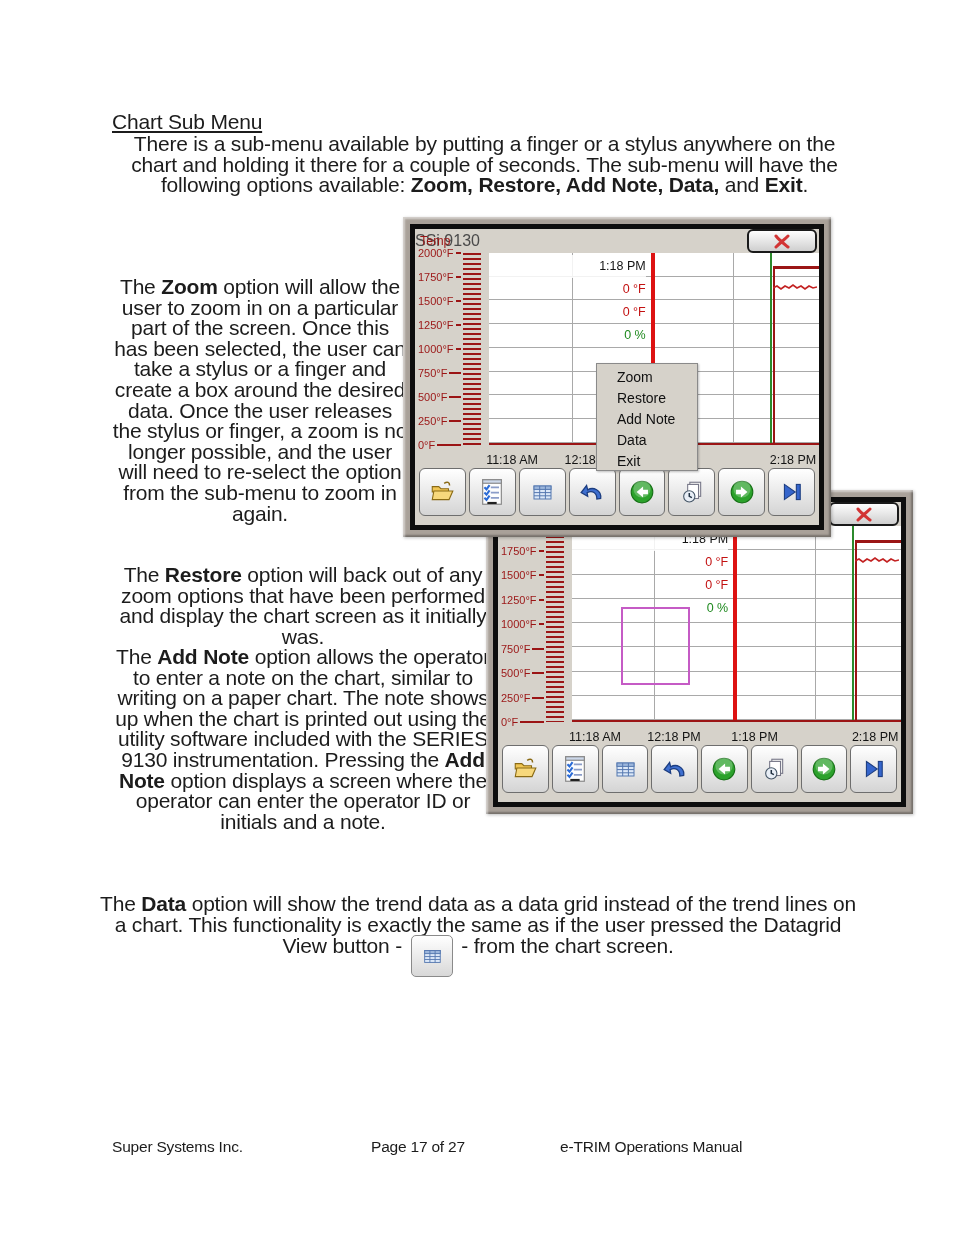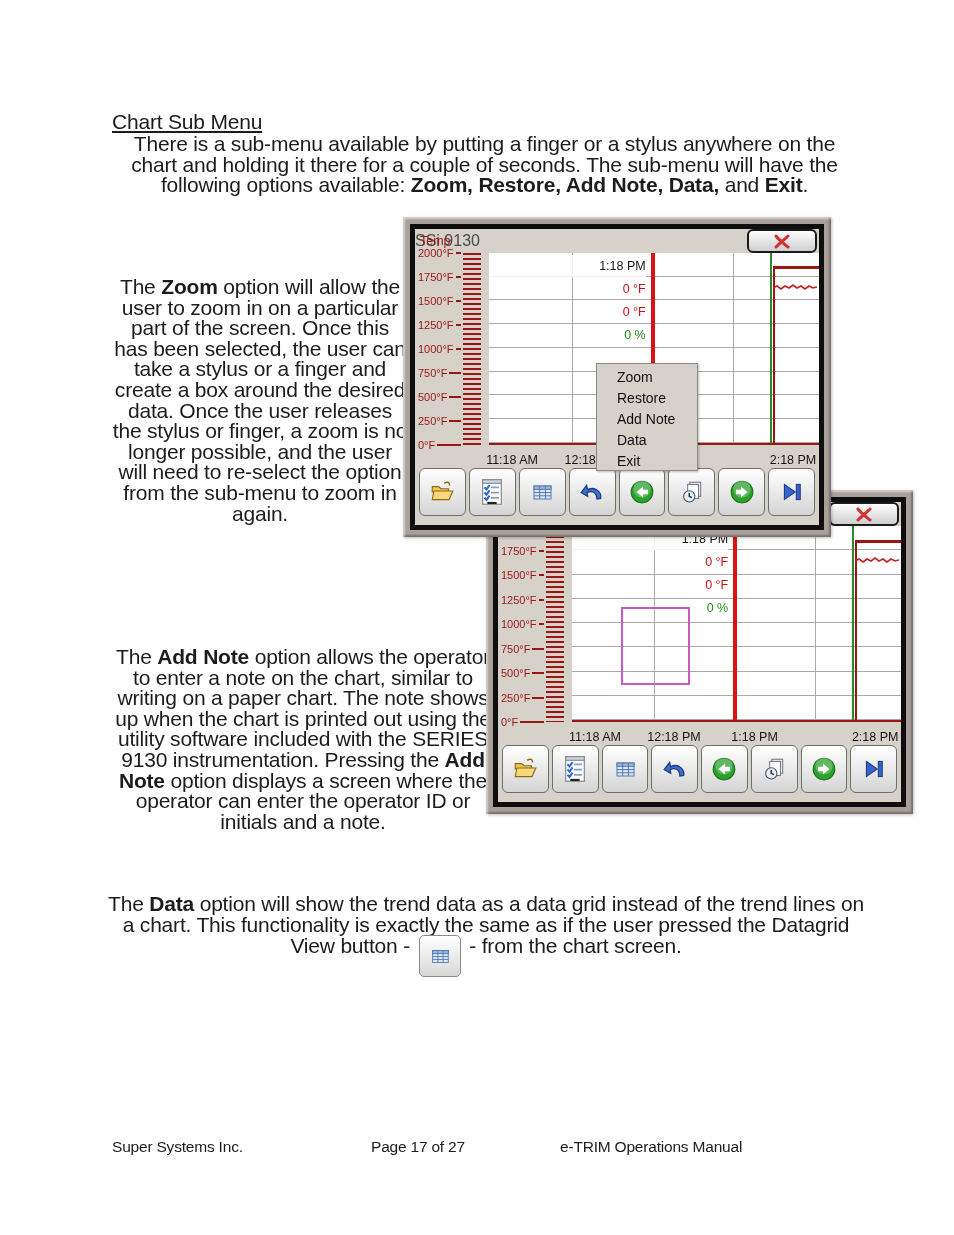--- a/index.html
+++ b/index.html
@@ -70,23 +70,24 @@
               vertical-align:-14px;margin:0 3px;}
 </style>
 </head>
 <body>
 
 <div class="page">
 
   <div class="txt heading" style="left:112px;top:112px;">Chart Sub Menu</div>
   <div class="txt" style="left:112px;top:134px;width:745px;"><span>There is a sub-menu available by putting a finger or a stylus anywhere on the chart and holding it there for a couple of seconds. The sub-menu will have the following options available: </span><b>Zoom, Restore, Add Note, Data,</b><span> and </span><b>Exit</b><span>.</span></div>
   <div class="txt" style="left:112px;top:277px;width:296px;"><span>The </span><b>Zoom</b><span> option will allow the user to zoom in on a particular part of the screen. Once this has been selected, the user can take a stylus or a finger and create a box around the desired data. Once the user releases the stylus or finger, a zoom is no longer possible, and the user will need to re-select the option from the sub-menu to zoom in again.</span></div>
+  <div class="txt" style="left:112px;top:565px;width:382px;"><span>The </span><b>Restore</b><span> option will back out of any zoom options that have been performed and display the chart screen as it initially was.</span></div>
   <div class="txt" style="left:112px;top:647px;width:382px;"><span>The </span><b>Add Note</b><span> option allows the operator to enter a note on the chart, similar to writing on a paper chart. The note shows up when the chart is printed out using the utility software included with the SERIES 9130 instrumentation. Pressing the </span><b>Add Note</b><span> option displays a screen where the operator can enter the operator ID or initials and a note.</span></div>
 
-  <div class="txt" style="left:108px;top:894px;width:756px;"><span><span>The </span><b>Data</b><span> option will show the trend data as a data grid instead of the trend lines on a chart. This functionality is exactly the same as if the user pressed the Datagrid View button - </span></span><span class="inline-btn">
+  <div class="txt" style="left:100px;top:894px;width:756px;"><span><span>The </span><b>Data</b><span> option will show the trend data as a data grid instead of the trend lines on a chart. This functionality is exactly the same as if the user pressed the Datagrid View button - </span></span><span class="inline-btn">
         <svg width="22" height="22" viewBox="0 0 24 24">
           <rect x="4" y="6" width="17" height="13" fill="#dce8f8" stroke="#5578b0"></rect>
           <rect x="4" y="6" width="17" height="3.4" fill="#9cb6dc" stroke="#5578b0"></rect>
           <path d="M9.7 6 V19 M15.4 6 V19 M4 12.6 H21 M4 15.8 H21" stroke="#5578b0" stroke-width="1" fill="none"></path>
         </svg>
       </span><span><span> - from the chart screen.</span></span></div>
 
 
   <div class="footer-item" style="left:112px;">Super Systems Inc.</div>
   <div class="footer-item" style="left:371px;">Page 17 of 27</div>

